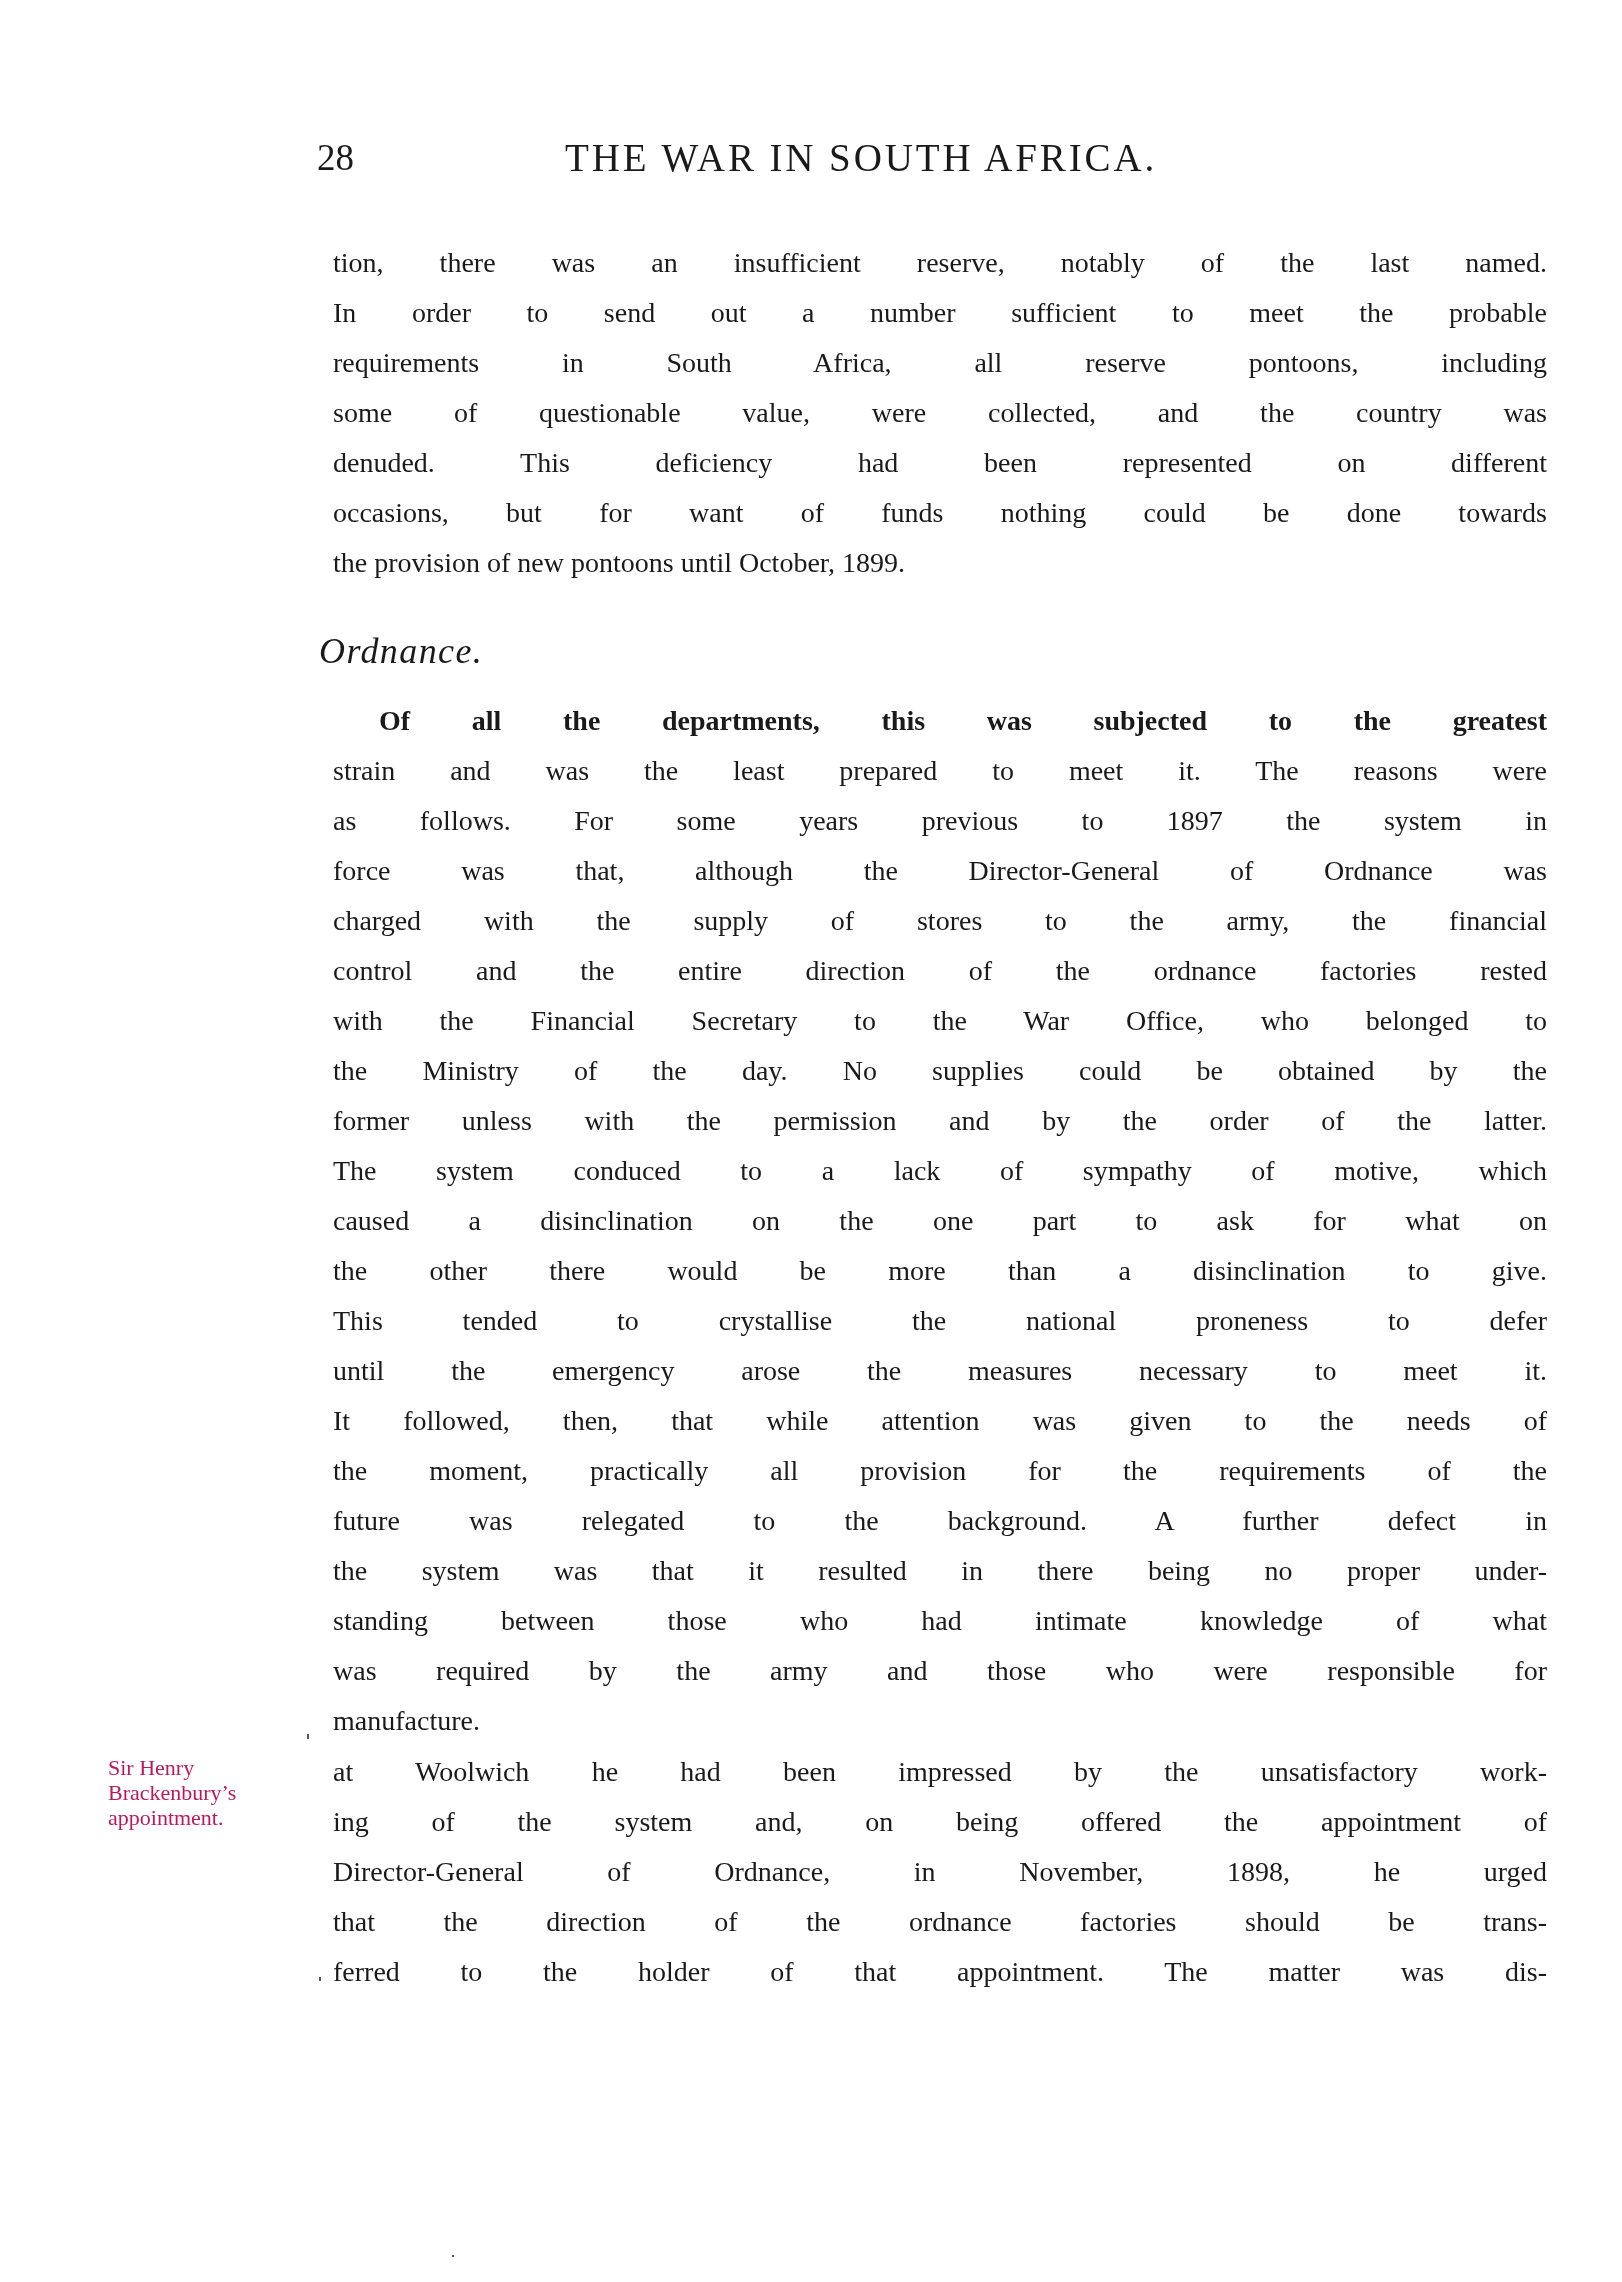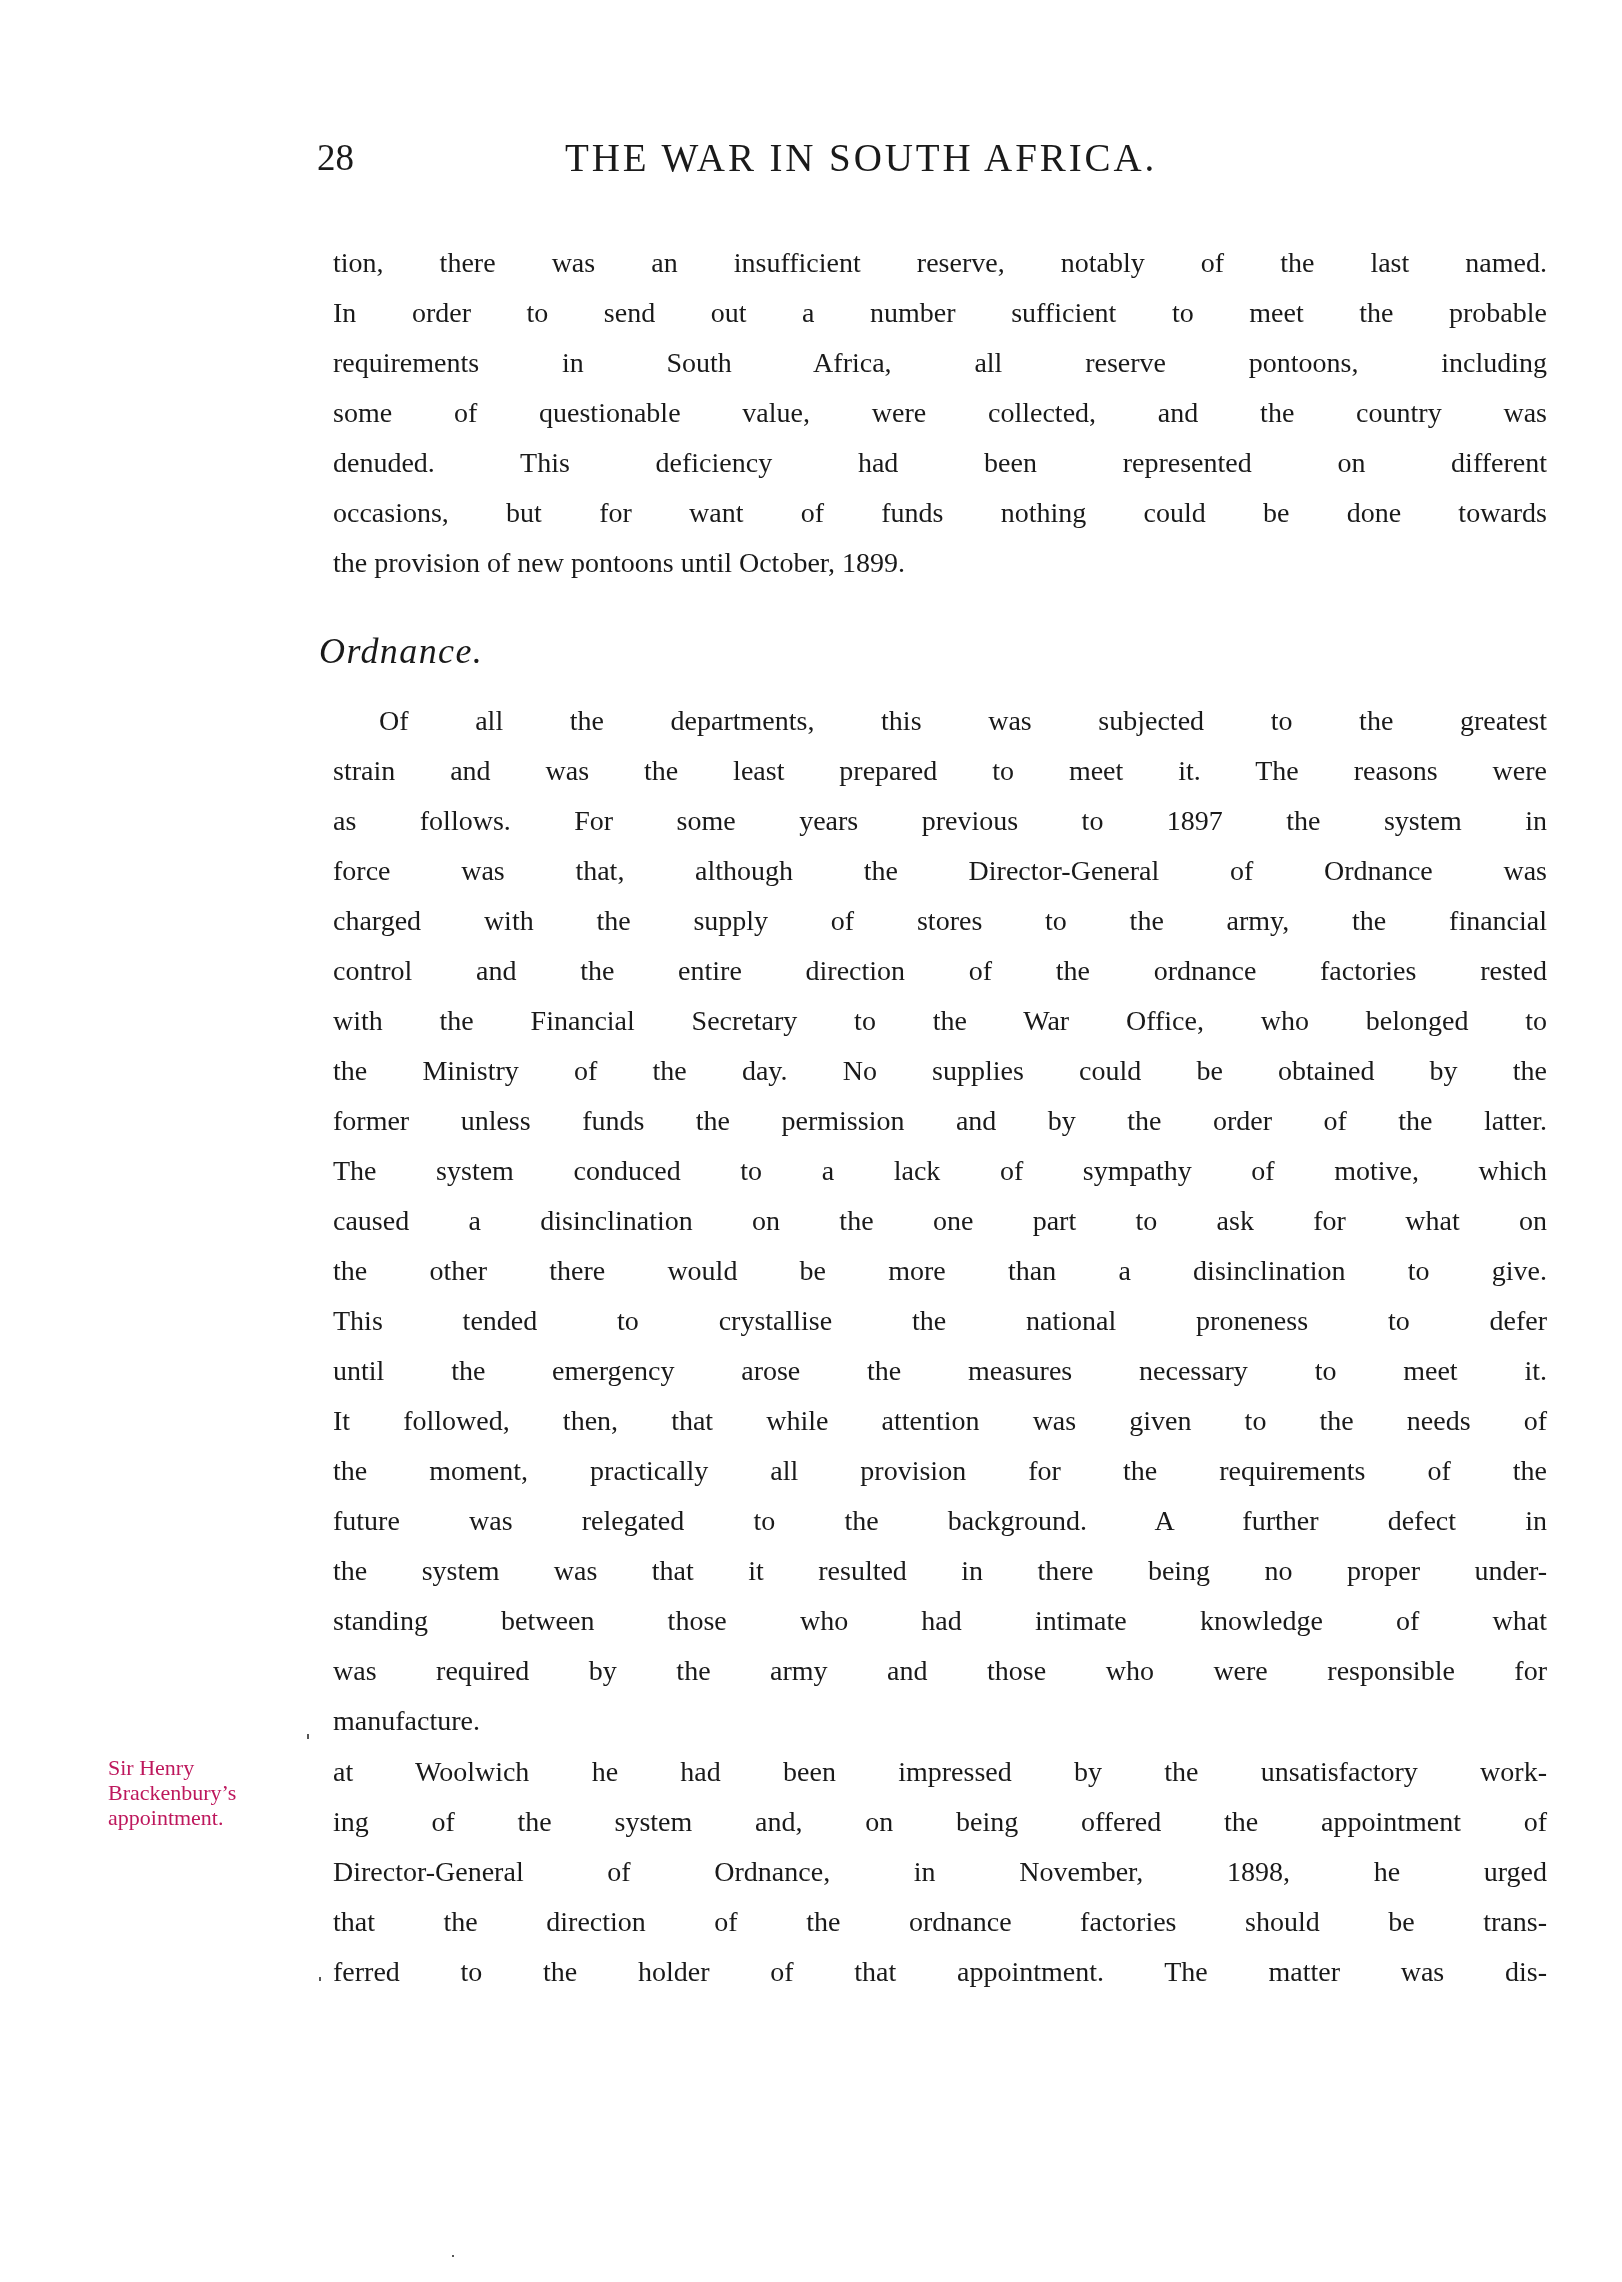--- a/index.html
+++ b/index.html
@@ -60,21 +60,21 @@
     }
     .section-heading {
       position: absolute;
       left: 319px;
       top: 626px;
       font-style: italic;
       font-size: 36px;
       line-height: 50px;
       letter-spacing: 1.4px;
     }
-    .indent-1 { padding-left: 46px; }
+    .indent-1 { padding-left: 46px; font-weight: bold; }
     .indent-2 { padding-left: 64px; }
     .sidenote {
       position: absolute;
       left: 108px;
       top: 1755px;
       width: 203px;
       font-size: 22px;
       line-height: 25px;
       color: #be185d;
     }
@@ -106,21 +106,21 @@
 
 <div class="column" style="top:696px;">
   <span class="line indent-1">Of all the departments, this was subjected to the greatest</span>
   <span class="line">strain and was the least prepared to meet it.  The reasons were</span>
   <span class="line">as follows.  For some years previous to 1897 the system in</span>
   <span class="line">force was that, although the Director-General of Ordnance was</span>
   <span class="line">charged with the supply of stores to the army, the financial</span>
   <span class="line">control and the entire direction of the ordnance factories rested</span>
   <span class="line">with the Financial Secretary to the War Office, who belonged to</span>
   <span class="line">the Ministry of the day.  No supplies could be obtained by the</span>
-  <span class="line">former unless funds the permission and by the order of the latter.</span>
+  <span class="line">former unless with the permission and by the order of the latter.</span>
   <span class="line">The system conduced to a lack of sympathy of motive, which</span>
   <span class="line">caused a disinclination on the one part to ask for what on</span>
   <span class="line">the other there would be more than a disinclination to give.</span>
   <span class="line">This tended to crystallise the national proneness to defer</span>
   <span class="line">until the emergency arose the measures necessary to meet it.</span>
   <span class="line">It followed, then, that while attention was given to the needs of</span>
   <span class="line">the moment, practically all provision for the requirements of the</span>
   <span class="line">future was relegated to the background.  A further defect in</span>
   <span class="line">the system was that it resulted in there being no proper under-</span>
   <span class="line">standing between those who had intimate knowledge of what</span>

